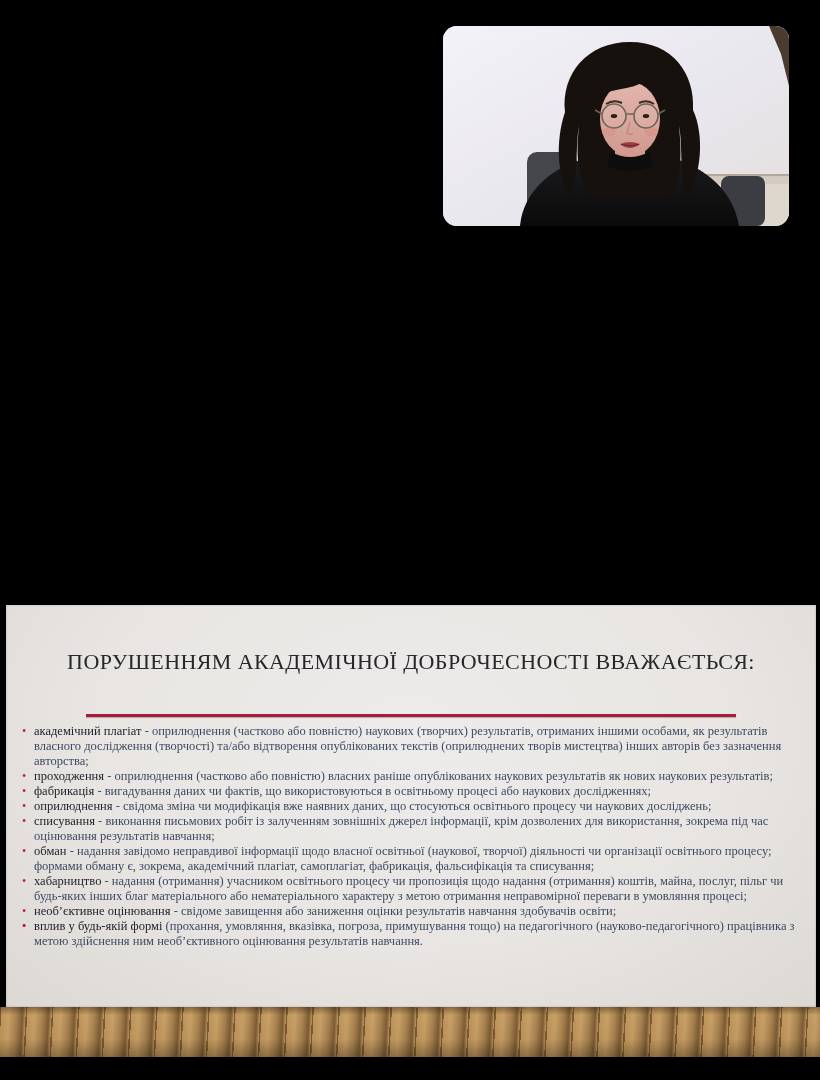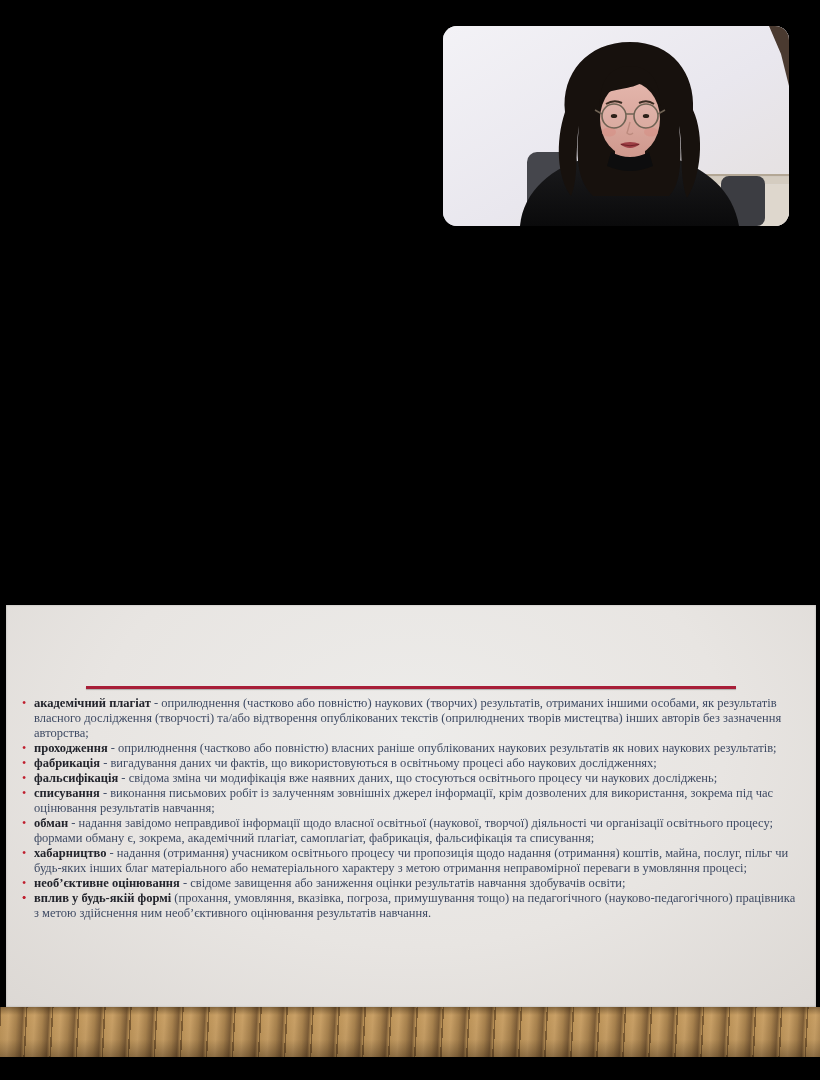--- a/index.html
+++ b/index.html
@@ -56,21 +56,21 @@
     position:relative;
     margin:0;
   }
   ul.violations .marker{
     position:absolute;left:-12px;top:0;
     color:var(--bullet_marker,#bf1e2e);
     font-size:12px;
   }
   ul.violations b{
     color:var(--term_color,#22242c);
-    font-weight:700;
+    font-weight:400;
   }
 
   
   .floor{
     position:absolute;left:0;top:1007px;width:820px;height:50px;
     background:
       linear-gradient(180deg, rgba(40,25,10,0.40) 0%, rgba(0,0,0,0) 16%, rgba(0,0,0,0.04) 65%, rgba(30,18,8,0.35) 100%),
       repeating-linear-gradient(93deg,
         rgba(70,45,20,0.55) 0px, rgba(70,45,20,0.55) 1.5px,
         rgba(0,0,0,0) 1.5px, rgba(0,0,0,0) 26px),
@@ -154,37 +154,38 @@
 
         <ellipse cx="166" cy="106" rx="7" ry="4.5" fill="rgba(214,125,115,0.30)"></ellipse>
         <ellipse cx="208" cy="106" rx="7" ry="4.5" fill="rgba(214,125,115,0.30)"></ellipse>
 
         <path d="M168,126 q19,10 38,0 l4,14 q-23,10 -46,0 Z" fill="#0d0d0e"></path>
       </g>
     </svg>
   </div>
 
   <div class="slide">
+    <h1 class="slide-title">ПОРУШЕННЯМ АКАДЕМІЧНОЇ ДОБРОЧЕСНОСТІ ВВАЖАЄТЬСЯ:</h1>
     <div class="divider"></div>
     <ul class="violations">
 
         <li>
           <span class="marker">•</span><b>академічний плагіат</b><span> - оприлюднення (частково або повністю) наукових (творчих) результатів, отриманих іншими особами, як результатів власного дослідження (творчості) та/або відтворення опублікованих текстів (оприлюднених творів мистецтва) інших авторів без зазначення авторства;</span>
         </li>
 
         <li>
           <span class="marker">•</span><b>проходження</b><span> - оприлюднення (частково або повністю) власних раніше опублікованих наукових результатів як нових наукових результатів;</span>
         </li>
 
         <li>
           <span class="marker">•</span><b>фабрикація</b><span> - вигадування даних чи фактів, що використовуються в освітньому процесі або наукових дослідженнях;</span>
         </li>
 
         <li>
-          <span class="marker">•</span><b>фальсифікація</b><span> - свідома зміна чи модифікація вже наявних даних, що стосуються освітнього процесу чи наукових досліджень;</span>
+          <span class="marker">•</span><b>оприлюднення</b><span> - свідома зміна чи модифікація вже наявних даних, що стосуються освітнього процесу чи наукових досліджень;</span>
         </li>
 
         <li>
           <span class="marker">•</span><b>списування</b><span> - виконання письмових робіт із залученням зовнішніх джерел інформації, крім дозволених для використання, зокрема під час оцінювання результатів навчання;</span>
         </li>
 
         <li>
           <span class="marker">•</span><b>обман</b><span> - надання завідомо неправдивої інформації щодо власної освітньої (наукової, творчої) діяльності чи організації освітнього процесу; формами обману є, зокрема, академічний плагіат, самоплагіат, фабрикація, фальсифікація та списування;</span>
         </li>
 

